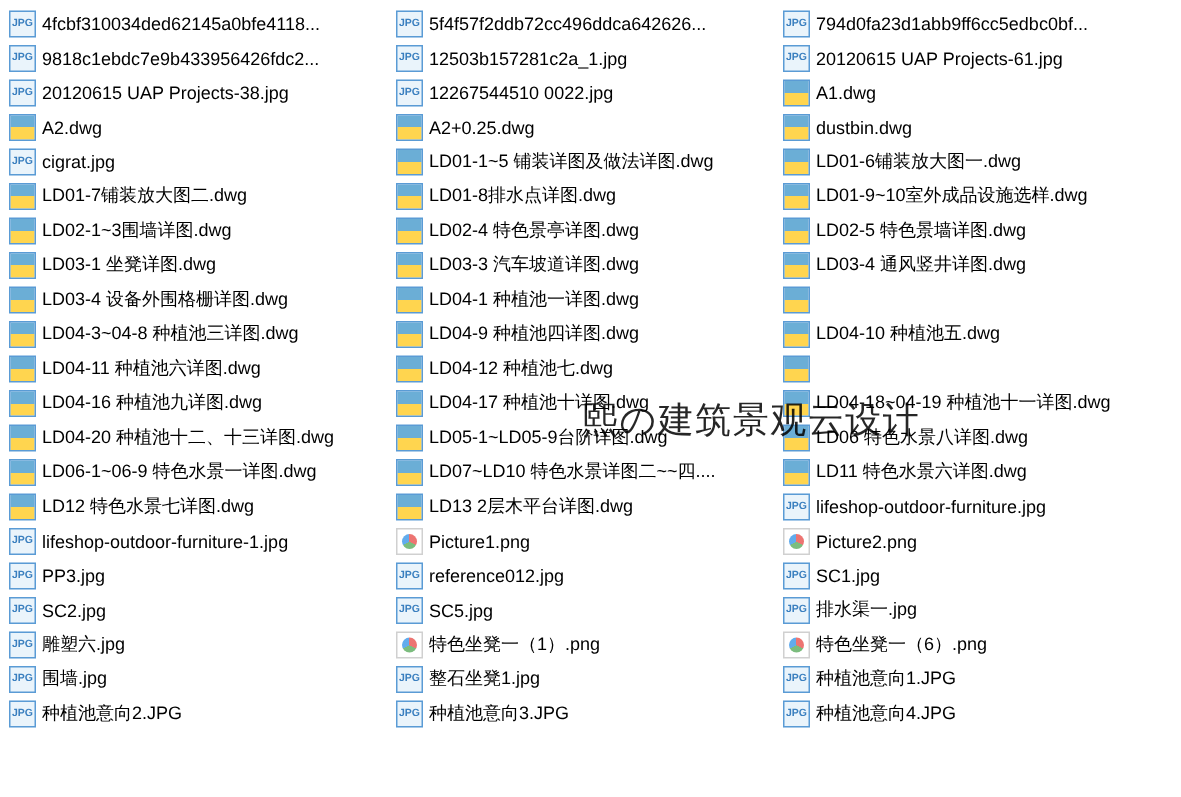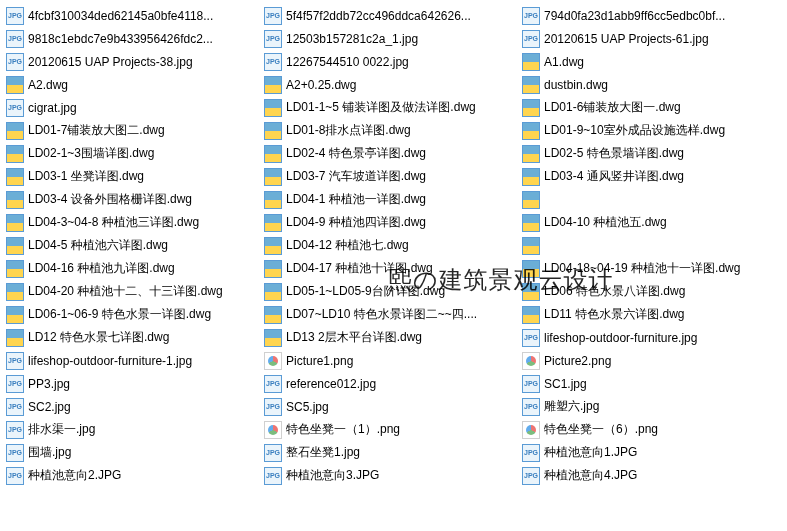--- a/index.html
+++ b/index.html
@@ -165,21 +165,21 @@
     <div class="file-item">
       <span class="icon icon-dwg"></span>
       <span class="filename">LD02-5 特色景墙详图.dwg</span>
     </div>
     <div class="file-item">
       <span class="icon icon-dwg"></span>
       <span class="filename">LD03-1 坐凳详图.dwg</span>
     </div>
     <div class="file-item">
       <span class="icon icon-dwg"></span>
-      <span class="filename">LD03-7 汽车坡道详图.dwg</span>
+      <span class="filename">LD03-3 汽车坡道详图.dwg</span>
     </div>
     <div class="file-item">
       <span class="icon icon-dwg"></span>
       <span class="filename">LD03-4 通风竖井详图.dwg</span>
     </div>
     <div class="file-item">
       <span class="icon icon-dwg"></span>
       <span class="filename">LD03-4 设备外围格栅详图.dwg</span>
     </div>
     <div class="file-item">
@@ -196,21 +196,21 @@
     <div class="file-item">
       <span class="icon icon-dwg"></span>
       <span class="filename">LD04-9 种植池四详图.dwg</span>
     </div>
     <div class="file-item">
       <span class="icon icon-dwg"></span>
       <span class="filename">LD04-10 种植池五.dwg</span>
     </div>
     <div class="file-item">
       <span class="icon icon-dwg"></span>
-      <span class="filename">LD04-5 种植池六详图.dwg</span>
+      <span class="filename">LD04-11 种植池六详图.dwg</span>
     </div>
     <div class="file-item">
       <span class="icon icon-dwg"></span>
       <span class="filename">LD04-12 种植池七.dwg</span>
     </div>
     <div class="file-item">
       <span class="icon icon-dwg"></span>
     </div>
     <div class="file-item">
       <span class="icon icon-dwg"></span>
@@ -287,25 +287,25 @@
     <div class="file-item">
       <span class="icon icon-jpg">JPG</span>
       <span class="filename">SC2.jpg</span>
     </div>
     <div class="file-item">
       <span class="icon icon-jpg">JPG</span>
       <span class="filename">SC5.jpg</span>
     </div>
     <div class="file-item">
       <span class="icon icon-jpg">JPG</span>
+      <span class="filename">排水渠一.jpg</span>
+    </div>
+    <div class="file-item">
+      <span class="icon icon-jpg">JPG</span>
       <span class="filename">雕塑六.jpg</span>
-    </div>
-    <div class="file-item">
-      <span class="icon icon-jpg">JPG</span>
-      <span class="filename">排水渠一.jpg</span>
     </div>
     <div class="file-item">
       <span class="icon icon-png"></span>
       <span class="filename">特色坐凳一（1）.png</span>
     </div>
     <div class="file-item">
       <span class="icon icon-png"></span>
       <span class="filename">特色坐凳一（6）.png</span>
     </div>
     <div class="file-item">

